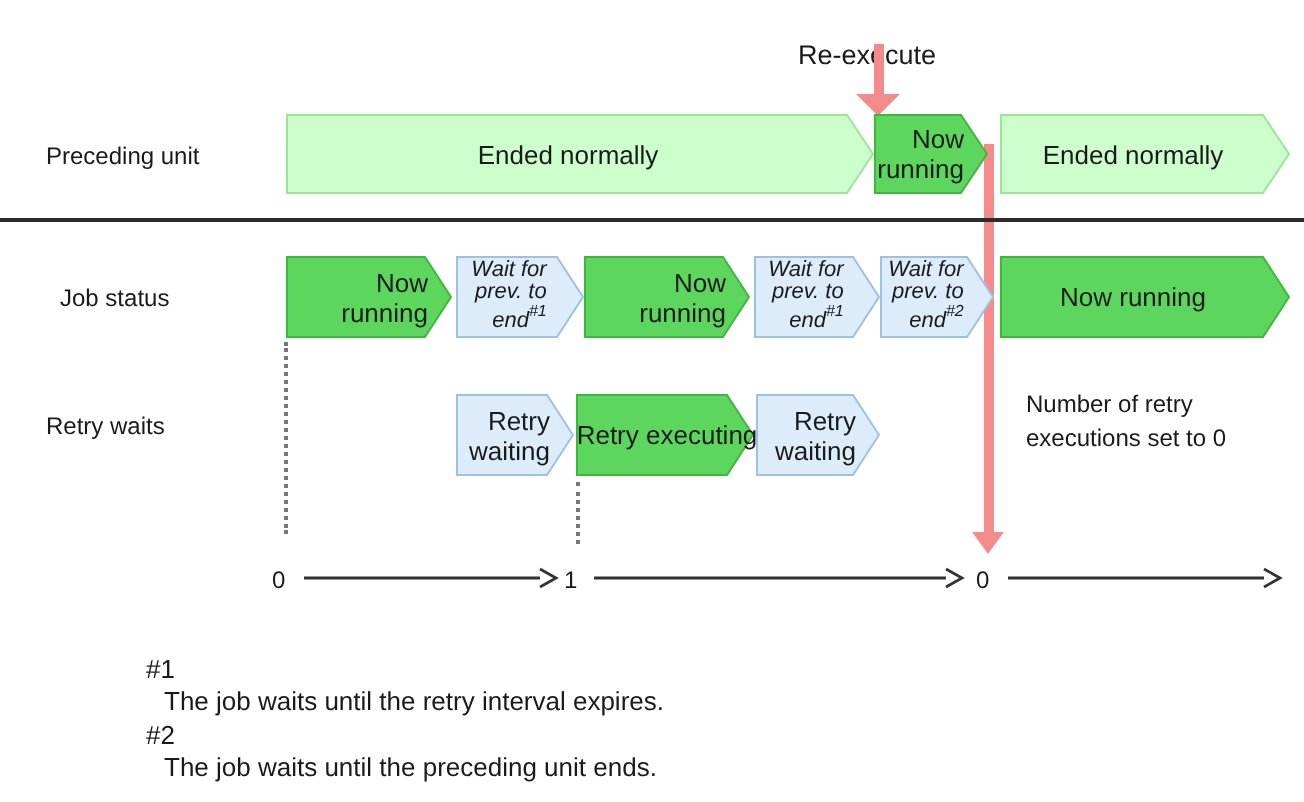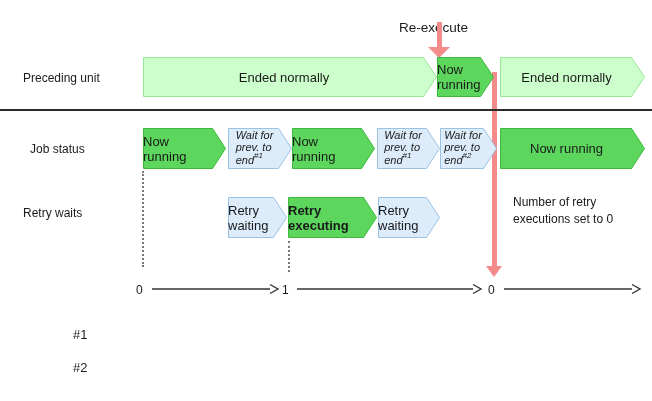--- a/index.html
+++ b/index.html
@@ -8,21 +8,21 @@
     font-family:"Liberation Sans",sans-serif;color:#1a1a1a;
   }
   .txt{position:absolute;font-size:12px;line-height:16px;white-space:nowrap;}
   .wrap{white-space:normal;}
   
   .abox{position:absolute;}
   .abox svg{position:absolute;left:0;top:0;display:block;}
   .abox .lbl{
     position:absolute;left:0;top:0;bottom:0;right:12px;
     display:flex;align-items:center;justify-content:center;
-    text-align:left;font-size:13px;line-height:15px;
+    text-align:right;font-size:13px;line-height:15px;
   }
   .abox .lbl.small{font-size:11px;line-height:11.5px;right:11px;font-style:italic;}
   .abox .lbl sup{font-size:8px;position:relative;top:-1px;line-height:8px;}
   .lg  polygon{fill:#ccffcc;stroke:#99e699;stroke-width:1;}
   .grn polygon{fill:#5cd65c;stroke:#3db83d;stroke-width:1;}
   .blu polygon{fill:#dcecfa;stroke:#9cc2e2;stroke-width:1;}
   
   .pink-shaft{position:absolute;background:#f48b8b;}
   .pink-head{position:absolute;width:0;height:0;}
   
@@ -113,21 +113,21 @@
   </div>
 
   <div class="txt" style="left:23px;top:205px;">Retry waits</div>
 
   <div class="abox blu" style="left:228px;top:197px;width:59px;height:41px;z-index:1;">
     <svg width="59" height="41">
         <polygon points="0.5,0.5 45.5,0.5 58.5,20.5 45.5,40.5 0.5,40.5"></polygon>
       </svg>
     <span class="lbl">Retry waiting</span>
   </div>
-  <div class="abox grn" style="left:288px;top:197px;width:103px;height:41px;z-index:1;font-weight:bold;">
+  <div class="abox grn" style="left:288px;top:197px;width:103px;height:41px;z-index:1;">
     <svg width="89" height="41">
         <polygon points="0.5,0.5 75.5,0.5 88.5,20.5 75.5,40.5 0.5,40.5"></polygon>
       </svg>
     <span class="lbl">Retry executing</span>
   </div>
   <div class="abox blu" style="left:378px;top:197px;width:62px;height:41px;z-index:1;">
     <svg width="62" height="41">
         <polygon points="0.5,0.5 48.5,0.5 61.5,20.5 48.5,40.5 0.5,40.5"></polygon>
       </svg>
     <span class="lbl">Retry waiting</span>
@@ -145,15 +145,17 @@
     <line x1="297" y1="9" x2="473" y2="9"></line>
     <polyline points="473,4.5 481,9 473,13.5"></polyline>
     <line x1="504" y1="9" x2="632" y2="9"></line>
     <polyline points="632,4.5 640,9 632,13.5"></polyline>
   </svg>
   <div class="txt" style="left:136px;top:282px;">0</div>
   <div class="txt" style="left:282px;top:282px;">1</div>
   <div class="txt" style="left:488px;top:282px;">0</div>
 
   <div class="fn" style="left:73px;top:327px;">#1</div>
+  <div class="fn" style="left:82px;top:343px;">The job waits until the retry interval expires.</div>
   <div class="fn" style="left:73px;top:360px;">#2</div>
+  <div class="fn" style="left:82px;top:376px;">The job waits until the preceding unit ends.</div>
 
 </div>
 
 </body></html>

